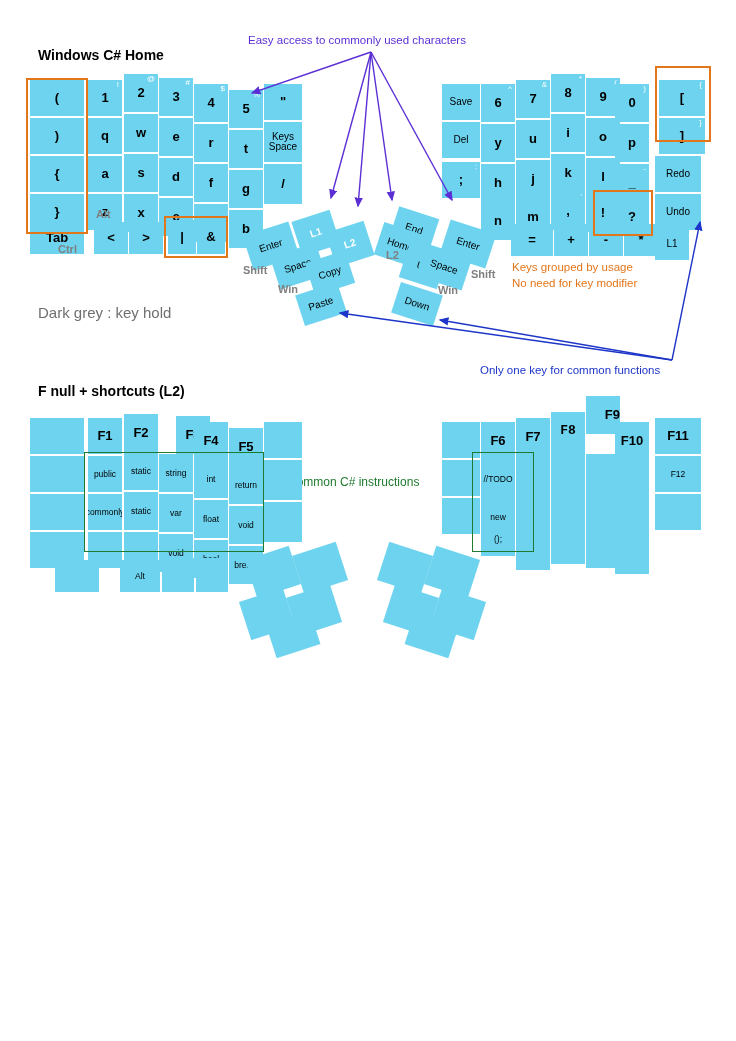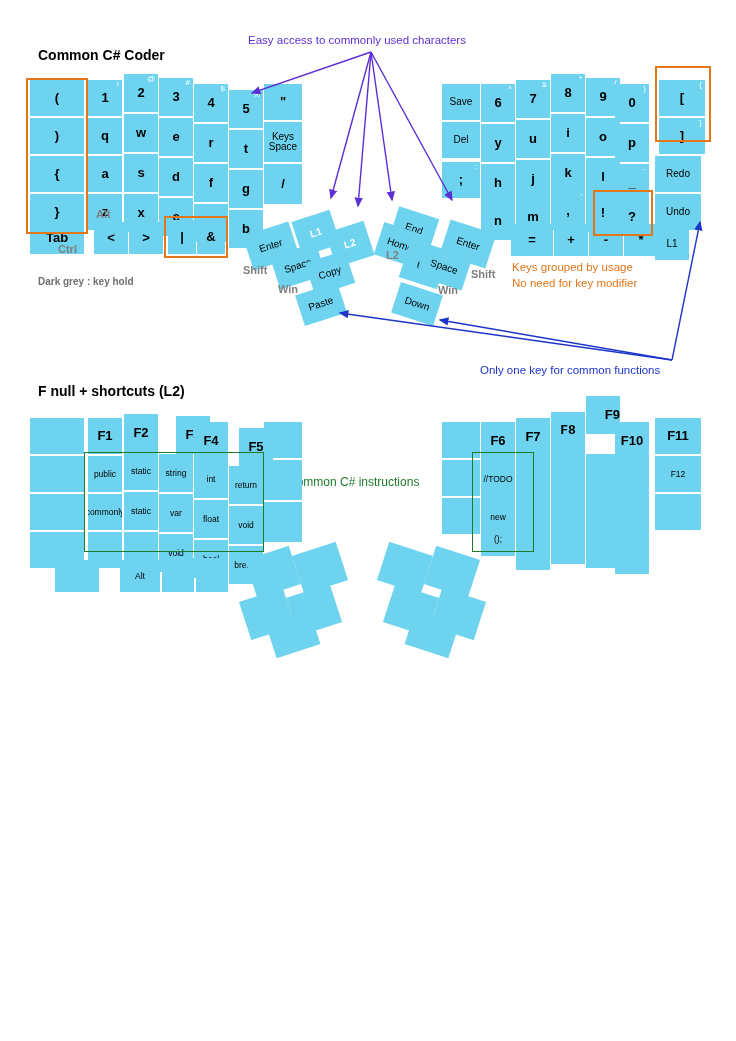--- a/index.html
+++ b/index.html
@@ -76,22 +76,23 @@
     font-size: 11.5px;
   }
   .note-blue {
     position: absolute;
     color: #1d35c8;
     font-size: 11.5px;
   }
   .note-grey {
     position: absolute;
     color: #6f6f6f;
-    font-size: 10px;
-    font-weight: bold;
+    font-size: 15px;
+    font-weight: normal;
+    margin-top: 28px;
   }
   .note-green {
     position: absolute;
     color: #1f7a2e;
     font-size: 12px;
   }
   .box-orange {
     position: absolute;
     border: 2px solid #e2761b;
     box-sizing: border-box;
@@ -107,21 +108,21 @@
     width: 736px;
     height: 1041px;
     pointer-events: none;
   }
 </style>
 </head>
 <body>
 
 <div class="canvas">
 
-  <div class="title" style="left:38px; top:47px;">Common C# Coder</div>
+  <div class="title" style="left:38px; top:47px;">Windows C# Home</div>
   <div class="title" style="left:38px; top:383px;">F null + shortcuts (L2)</div>
 
   <div class="note-purple" style="left:248px; top:34px;">Easy access to commonly used characters</div>
   <div class="note-orange" style="left:512px; top:261px;">Keys grouped by usage</div>
   <div class="note-orange" style="left:512px; top:277px;">No need for key modifier</div>
   <div class="note-blue" style="left:480px; top:364px;">Only one key for common functions</div>
   <div class="note-grey" style="left:38px; top:276px;">Dark grey : key hold</div>
   <div class="note-green" style="left:288px; top:475px;">Common C# instructions</div>
 
   <div id="keys-root">
@@ -383,21 +384,21 @@
       </div>
       <div class="key" style="left: 124px; top: 414px; width: 34px; height: 38px;">
         <span class="main">F2</span>
       </div>
       <div class="key" style="left: 176px; top: 416px; width: 34px; height: 38px;">
         <span class="main">F3</span>
       </div>
       <div class="key" style="left: 194px; top: 422px; width: 34px; height: 38px;">
         <span class="main">F4</span>
       </div>
-      <div class="key" style="left: 239px; top: 428px; width: 34px; height: 38px;">
+      <div class="key" style="left: 229px; top: 428px; width: 34px; height: 38px;">
         <span class="main">F5</span>
       </div>
       <div class="key" style="left: 264px; top: 422px; width: 38px; height: 36px;">
         <span class="main"></span>
       </div>
       <div class="key plain" style="left: 30px; top: 456px; width: 54px; height: 36px;">
         <span class="lbl-xs"></span>
       </div>
       <div class="key plain" style="left: 88px; top: 456px; width: 34px; height: 36px;">
         <span class="lbl-xs">public</span>

